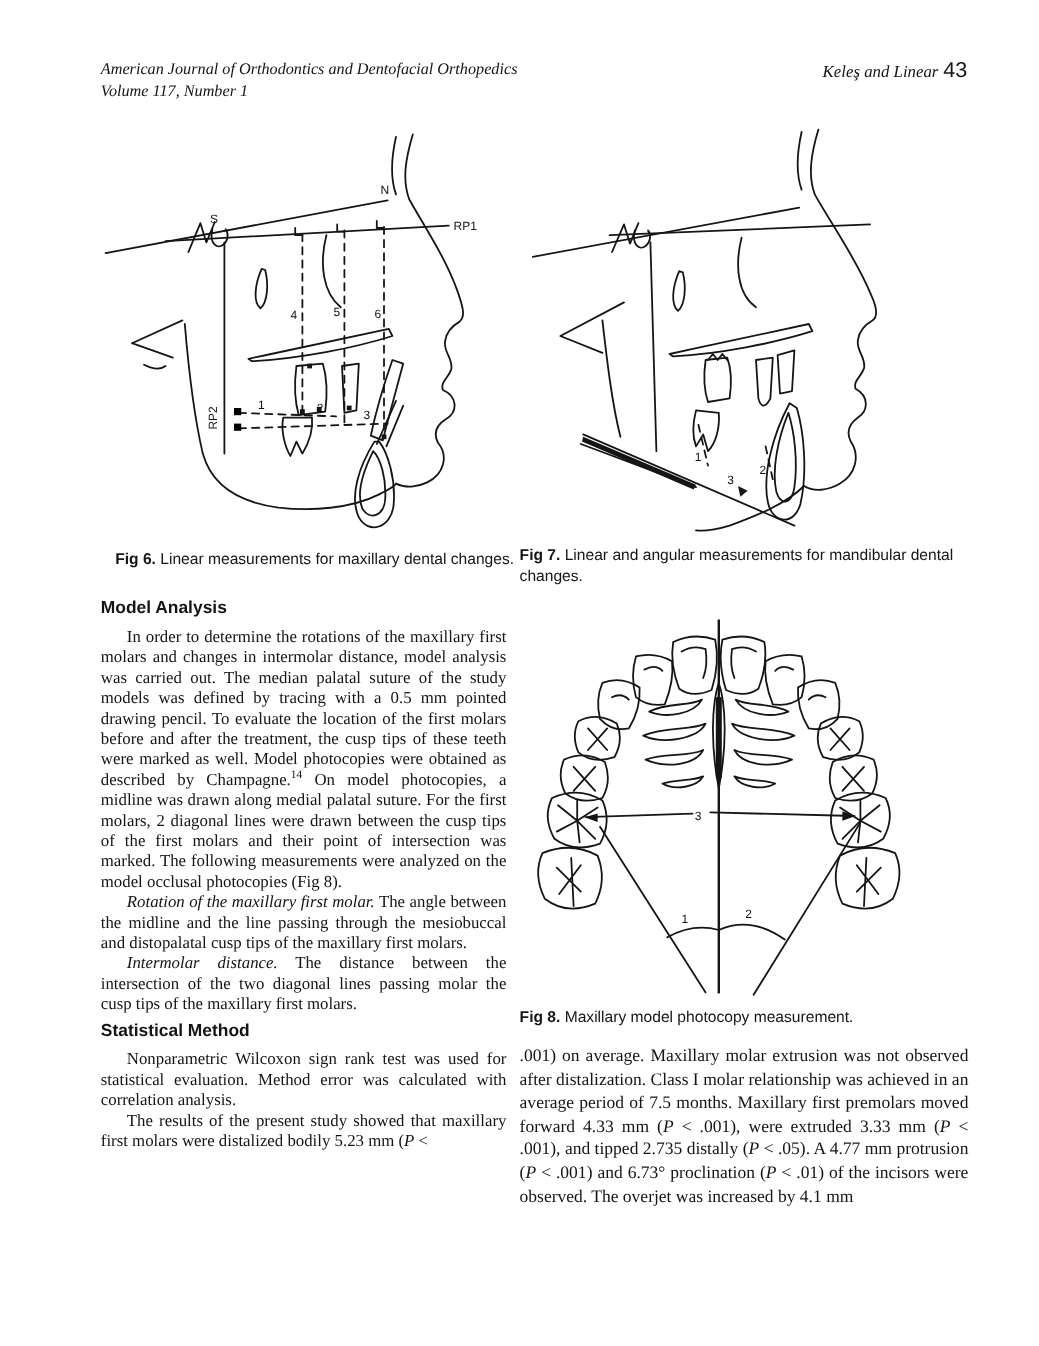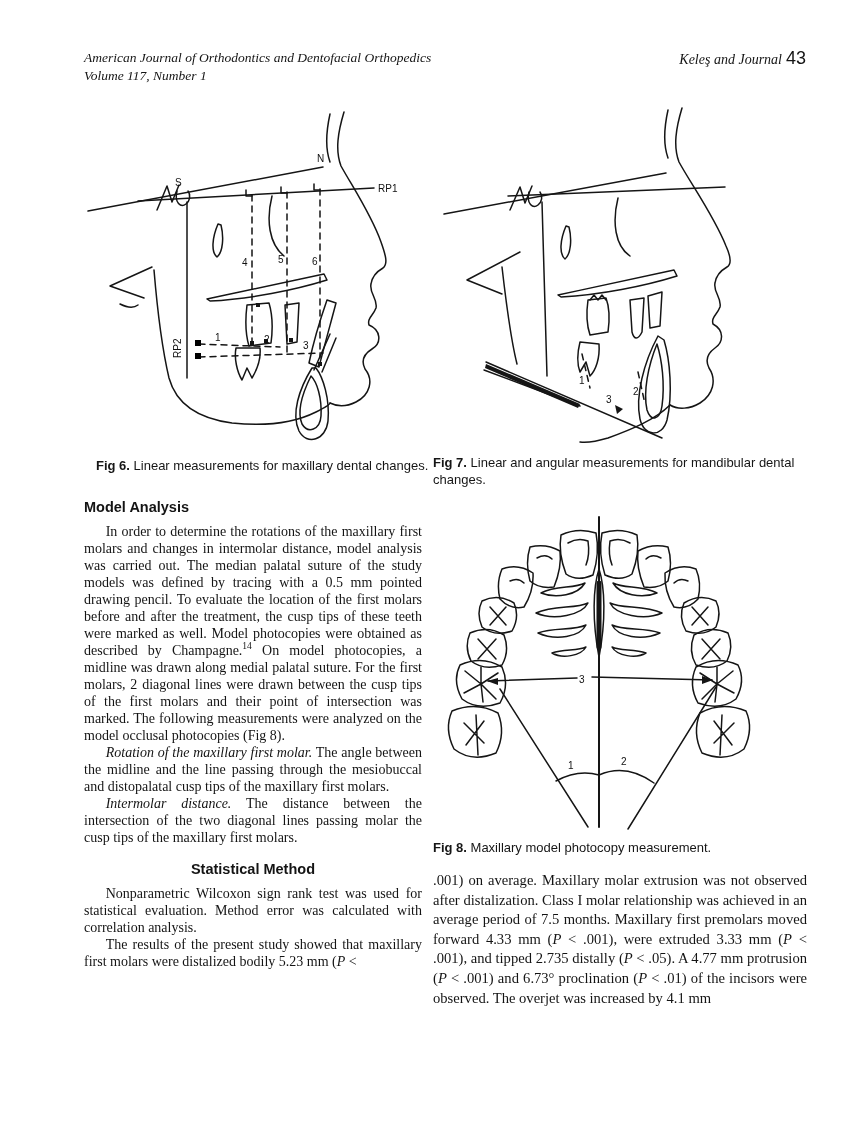--- a/index.html
+++ b/index.html
@@ -11,41 +11,41 @@
   .pagenum{font-style:normal;font-weight:normal;font-family:"Liberation Sans",sans-serif;font-size:18px;padding-left:4px;}
   .fig{position:absolute;}
   .cap{position:absolute;font-family:"Liberation Sans","DejaVu Sans",sans-serif;font-size:13px;line-height:17px;color:#161616;}
   .cap b{font-weight:bold;}
   .colblock{position:absolute;font-size:14px;line-height:17px;text-align:justify;}
   .col-right-text{font-size:14.6px;line-height:19.6px;}
   .colblock p{margin:0;}
   .indent{text-indent:1.55em;}
   h3.sect{font-family:"Liberation Sans","DejaVu Sans",sans-serif;font-size:14.5px;font-weight:bold;
           margin:0 0 7px 0;text-align:left;}
-  h3.sect.gap{margin-top:15px;text-align:center;}
+  h3.sect.gap{margin-top:5px;}
   .i{font-style:italic;}
   sup{font-size:0.68em;line-height:0;}
   svg{display:block;}
   svg path,svg line,svg circle{fill:none;stroke:#151515;stroke-width:1.5;stroke-linecap:round;stroke-linejoin:round;}
   svg .fill{fill:#151515;stroke:none;}
   svg .dash{stroke-dasharray:6 5;}
   svg .thick{stroke-width:2;}
   svg text{fill:#111;font-family:"Liberation Sans",sans-serif;font-size:10px;stroke:none;}
 </style>
 </head>
 <body>
 
 <div class="page">
 
   <div class="hdr hdr-left">
     <div>American Journal of Orthodontics and Dentofacial Orthopedics</div>
     <div>Volume 117, Number 1</div>
   </div>
   <div class="hdr hdr-right">
-    <span>Keleş and Journal</span><span class="pagenum">43</span>
+    <span>Keleş and Linear</span><span class="pagenum">43</span>
   </div>
 
   <div class="fig" style="left:80px;top:106px;width:340px;height:347px;">
     <svg width="340" height="347" viewBox="0 0 340 347">
       <g>
         <path d="M264,6 C258,26 255,44 261,60 C272,80 291,108 301,136 C306,150 308,158 303,162 C296,166 292,171 291,178 C289,187 298,193 296,202 C293,210 287,212 289,219 C301,224 302,237 292,243 C284,248 281,255 285,263 C294,274 290,289 276,296 C268,300 258,301 250,297"></path>
         <path d="M250,8 C246,26 245,42 250,56"></path>
         <path d="M74,164 C77,200 81,238 89,272 C97,301 122,313 152,317 C180,320 212,318 236,306 C244,302 250,298 250,297"></path>
         <path d="M30,180 L72,161 M30,180 L64,192"></path>
         <path d="M40,198 C48,202 54,202 58,199"></path>

